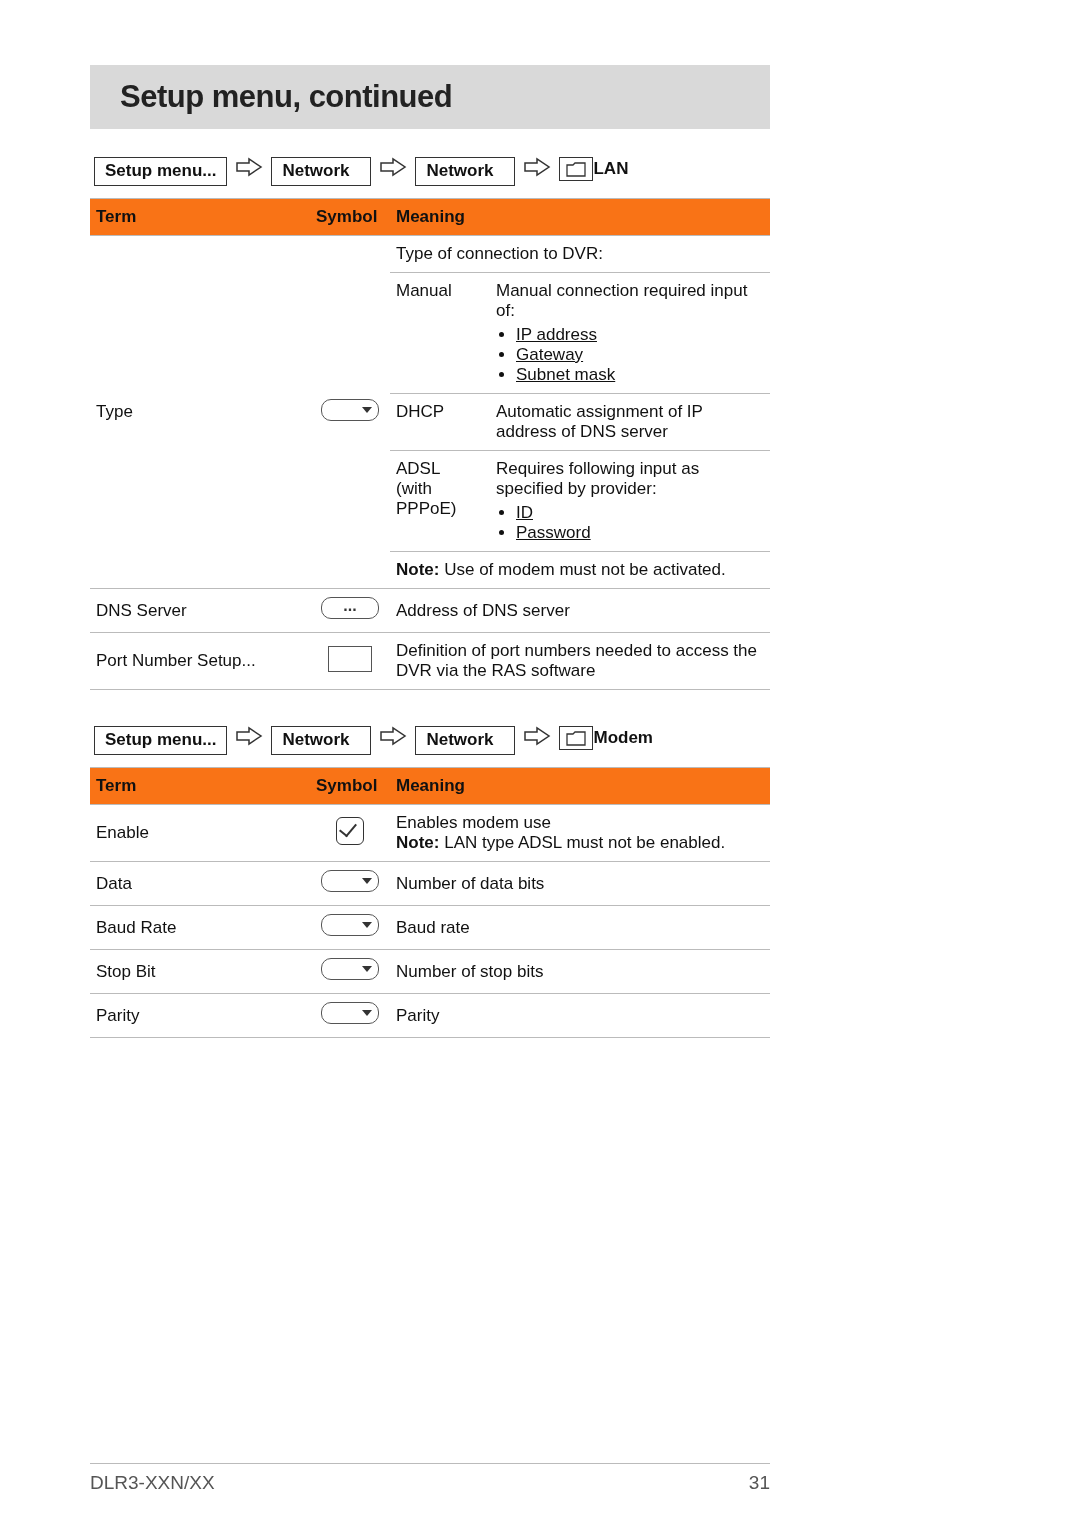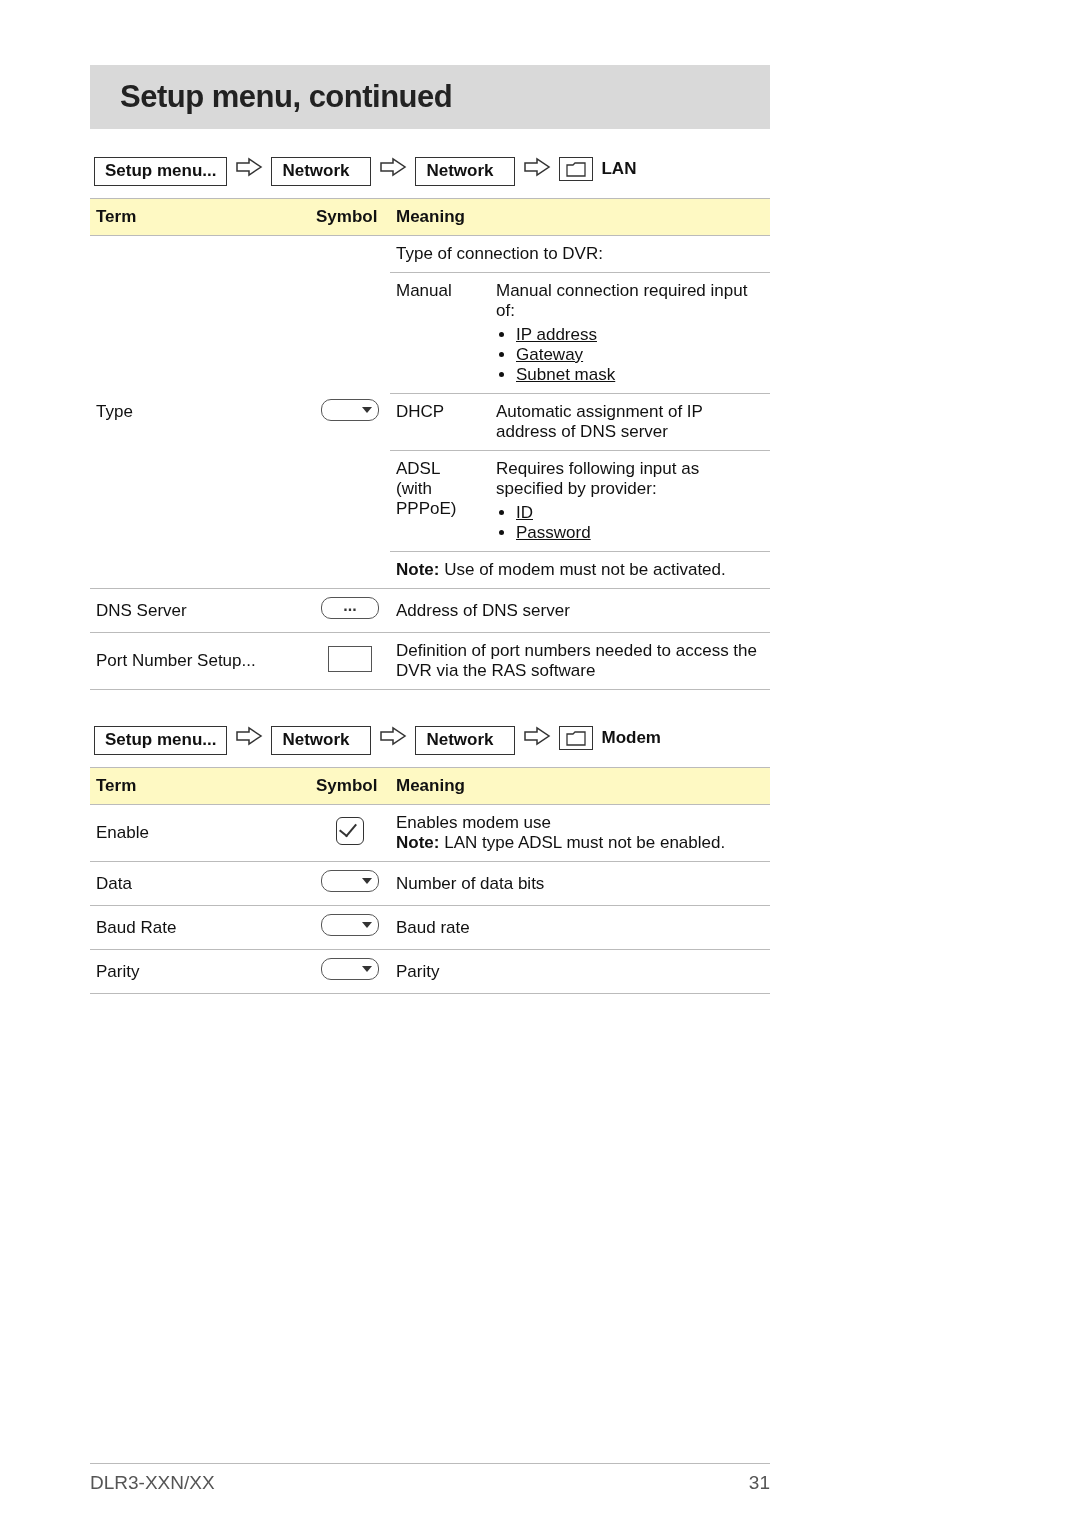--- a/index.html
+++ b/index.html
@@ -46,36 +46,35 @@
     display: inline-block;
   }
   .bc-arrow {
     display: inline-flex;
     align-items: center;
   }
   .bc-arrow svg { display:block; }
   .bc-folder {
     display: inline-flex;
     align-items: center;
-    gap: 8px;
   }
   .bc-folder .folder-icon {
     border: 1px solid #333;
     padding: 3px 6px;
     display: inline-flex;
     align-items: center;
   }
   table.defs {
     width: 100%;
     border-collapse: collapse;
     font-size: 17px;
     margin-bottom: 36px;
   }
   table.defs thead th {
-    background: #fef9c3;
+    background: #f97316;
     text-align: left;
     font-weight: bold;
     padding: 8px 6px;
     border-bottom: 1px solid #bbb;
   }
   table.defs td {
     border-bottom: 1px solid #bbb;
     padding: 8px 6px;
     vertical-align: middle;
   }
@@ -331,20 +330,25 @@
           <td>Data</td>
           <td class="sym"><span class="sym-pill"></span></td>
           <td>Number of data bits</td>
         </tr>
         <tr>
           <td>Baud Rate</td>
           <td class="sym"><span class="sym-pill"></span></td>
           <td>Baud rate</td>
         </tr>
         <tr>
+          <td>Stop Bit</td>
+          <td class="sym"><span class="sym-pill"></span></td>
+          <td>Number of stop bits</td>
+        </tr>
+        <tr>
           <td>Parity</td>
           <td class="sym"><span class="sym-pill"></span></td>
           <td>Parity</td>
         </tr>
       </tbody>
     </table>
 
   </div>
 
   <div class="footer">

